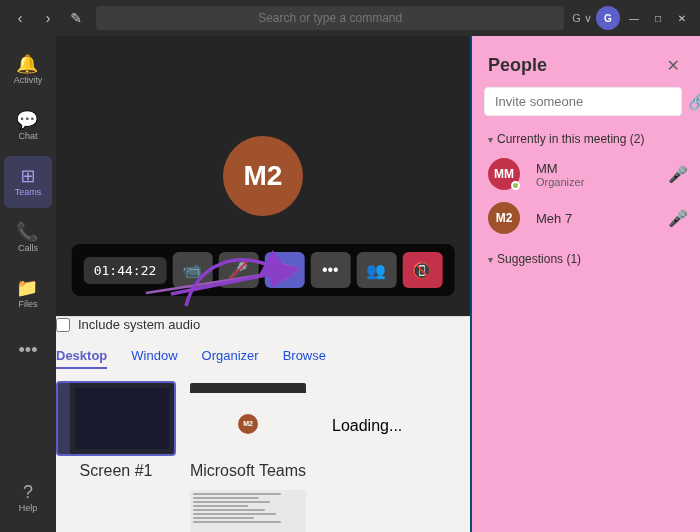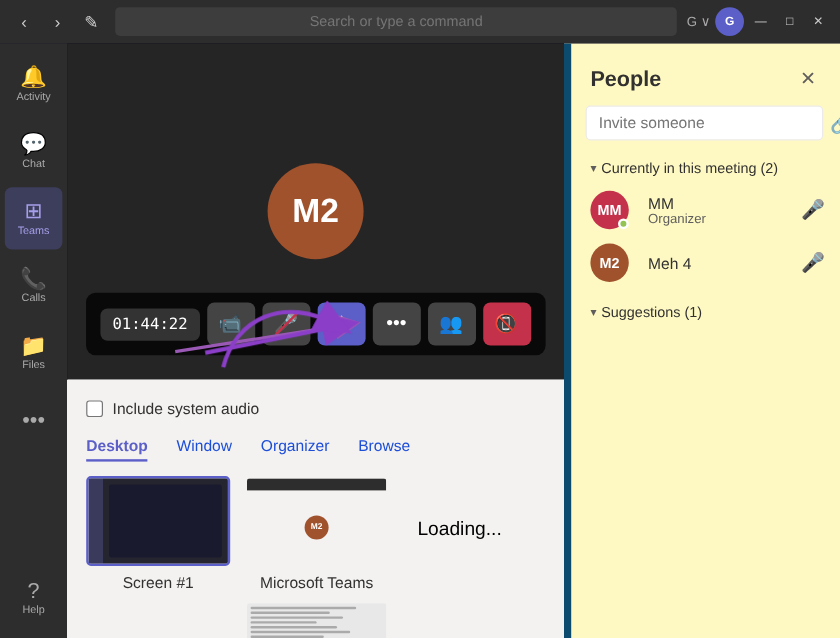--- a/index.html
+++ b/index.html
@@ -212,21 +212,20 @@
       height: 26px;
       background: #c4314b;
       transform: rotate(45deg);
       border-radius: 2px;
     }
 
     
     .screen-share-panel {
       flex: 1;
       background: #f3f2f1;
-      padding: 16px;
       overflow-y: auto;
     }
     .include-audio {
       display: flex;
       align-items: center;
       gap: 8px;
       margin-bottom: 16px;
       font-size: 13px;
       color: #323130;
     }
@@ -263,21 +262,21 @@
       height: 75px;
       border-radius: 4px;
       overflow: hidden;
       border: 2px solid transparent;
       cursor: pointer;
     }
     .share-thumb.selected {
       border-color: #5b5fc7;
     }
     .share-label {
-      font-size: 13px;
+      font-size: 16px;
       color: #323130;
     }
 
     
     .thumb-screen1 {
       background: linear-gradient(135deg, #1a1a2e 0%, #2d2d4e 100%);
       width: 100%;
       height: 100%;
       position: relative;
     }
@@ -341,22 +340,22 @@
     }
     .thumb-doc-line {
       height: 2px;
       background: #aaa;
       border-radius: 1px;
     }
 
     
     .people-panel {
       width: 230px;
-      background: #fef9c3;
-      border-left: 6px solid #0c4a6e;
+      background: #f9a8d4;
+      border-left: 2px solid #0c4a6e;
       display: flex;
       flex-direction: column;
       flex-shrink: 0;
     }
     .people-header {
       padding: 16px 16px 8px 16px;
       display: flex;
       align-items: center;
       justify-content: space-between;
     }
@@ -677,21 +676,21 @@
             <div class="person-role">Organizer</div>
           </div>
           <span class="person-mic">🎤</span>
         </div>
 
         <div class="person-item">
           <div class="person-avatar" style="background:#a0522d;">
             <span>M2</span>
           </div>
           <div class="person-info">
-            <div class="person-name">Meh 4</div>
+            <div class="person-name">Meh 7</div>
           </div>
           <span class="person-mic">🎤</span>
         </div>
       </div>
 
       <div class="suggestions-section">
         <div class="people-section-header">
           <span class="people-section-caret">▾</span>
           <span>Suggestions (1)</span>
         </div>

